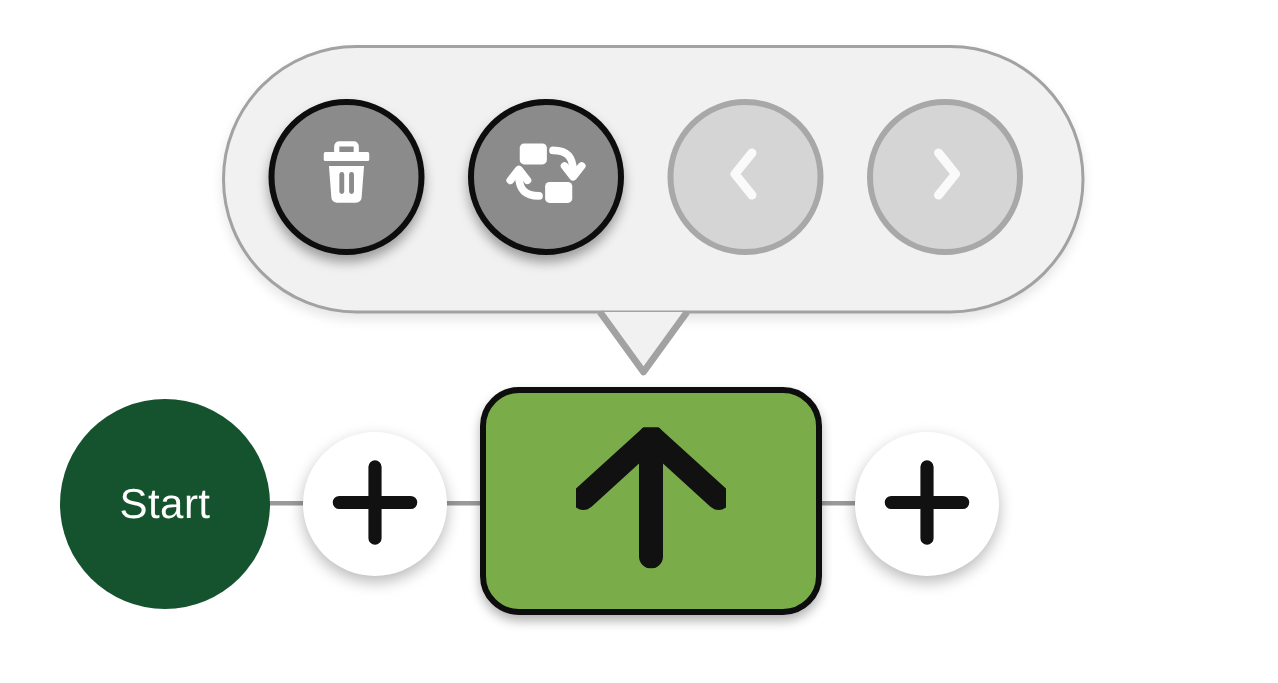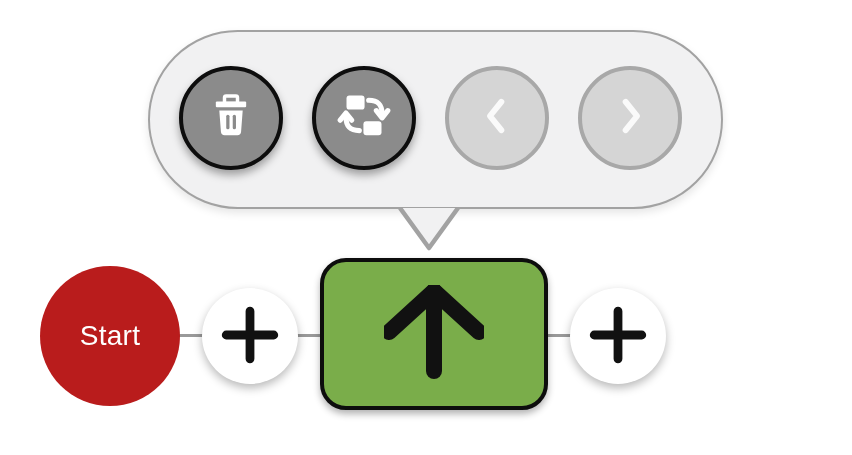--- a/index.html
+++ b/index.html
@@ -62,21 +62,21 @@
   }
 
   
   .start-node {
     position: absolute;
     left: 40px;
     top: 266px;
     width: 140px;
     height: 140px;
     border-radius: 50%;
-    background: #b91c1c;
+    background: #14532d;
     color: #ffffff;
     display: flex;
     align-items: center;
     justify-content: center;
     font-size: 28px;
     letter-spacing: 0.3px;
     cursor: pointer;
   }
 
   .connector {

